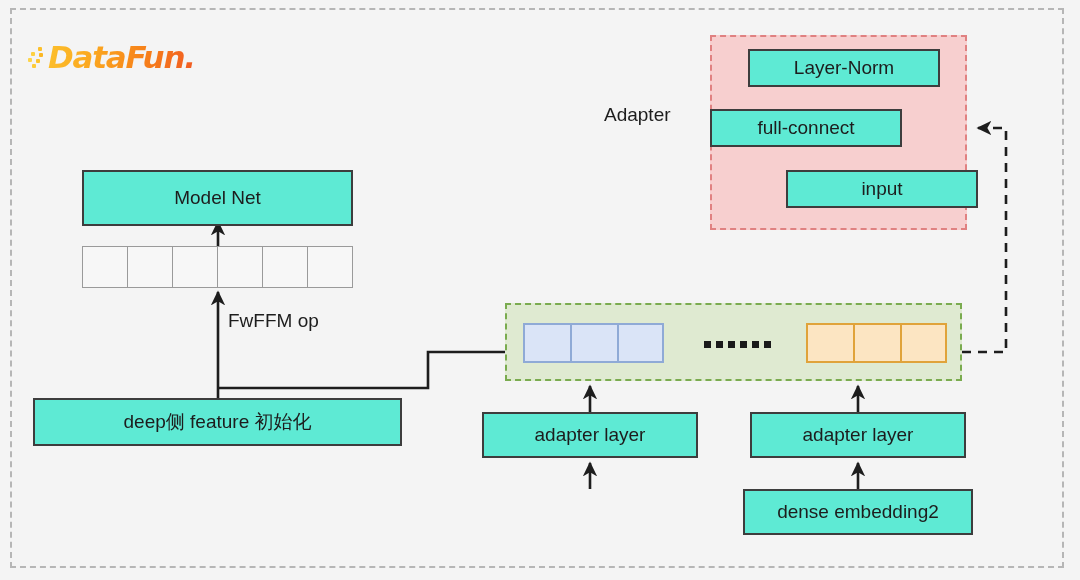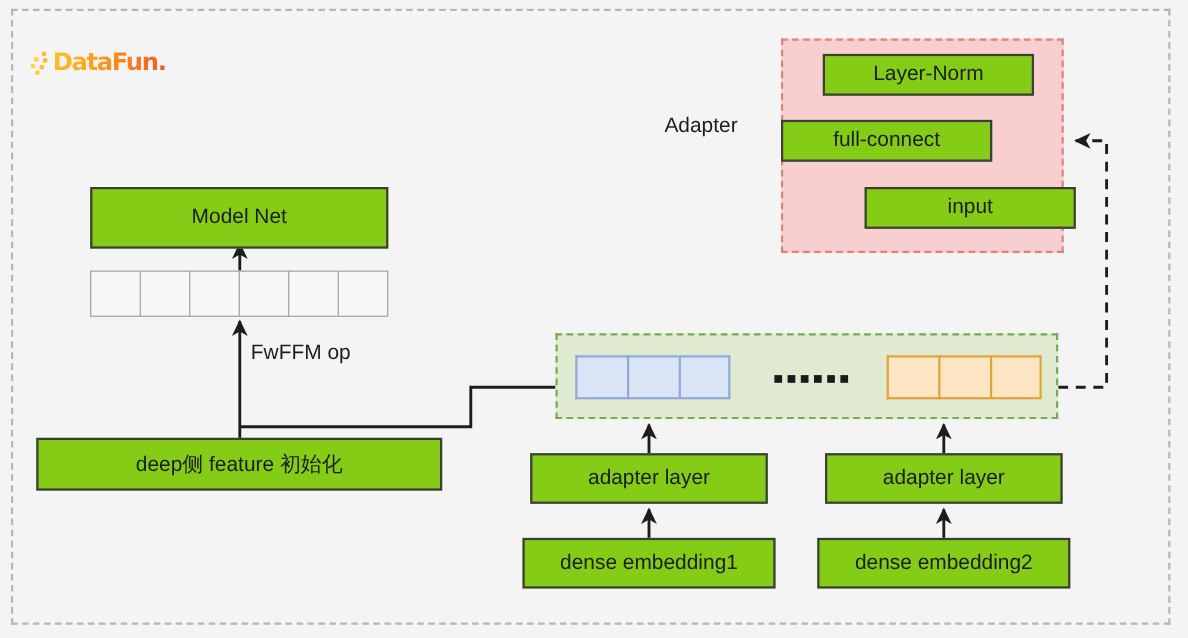--- a/index.html
+++ b/index.html
@@ -52,35 +52,36 @@
     border-radius: 1px;
   }
   .logo-dots i:nth-child(1) { left: 10px; top: 1px;  background:#fcc02c; }
   .logo-dots i:nth-child(2) { left: 3px;  top: 6px;  background:#fdd040; }
   .logo-dots i:nth-child(3) { left: 11px; top: 7px;  background:#fbb724; }
   .logo-dots i:nth-child(4) { left: 0px;  top: 12px; background:#fdd44a; }
   .logo-dots i:nth-child(5) { left: 8px;  top: 13px; background:#fcc32e; }
   .logo-dots i:nth-child(6) { left: 4px;  top: 18px; background:#fdcb38; }
   .logo-word {
     font-family: "DejaVu Sans", sans-serif;
-    font-size: 22px;
+    font-size: 31px;
     font-weight: 700;
+    font-style: italic;
     letter-spacing: -1.2px;
     background: linear-gradient(100deg, #fcc02c 0%, #fba61f 32%, #f7841a 62%, #f15a22 100%);
     -webkit-background-clip: text;
     background-clip: text;
     color: transparent;
     -webkit-text-fill-color: transparent;
   }
 
   
   .node {
     position: absolute;
     box-sizing: border-box;
-    background: #84cc16;
+    background: #5eead4;
     border: 2px solid #3d3d3d;
     display: flex;
     align-items: center;
     justify-content: center;
     font-size: 19px;
     color: #1d1d1d;
     white-space: nowrap;
   }
 
   
@@ -289,23 +290,20 @@
 
   <div class="emb-group emb-orange">
     <div class="cell"></div>
     <div class="cell"></div>
     <div class="cell"></div>
   </div>
 
   <div class="node" style="left:482px; top:412px; width:216px; height:46px;">
     <span>adapter layer</span>
   </div>
-  <div class="node" style="left:475px; top:489px; width:230px; height:46px;">
-    <span>dense embedding1</span>
-  </div>
 
   <div class="node" style="left:750px; top:412px; width:216px; height:46px;">
     <span>adapter layer</span>
   </div>
   <div class="node" style="left:743px; top:489px; width:230px; height:46px;">
     <span>dense embedding2</span>
   </div>
 
 </div>
 

